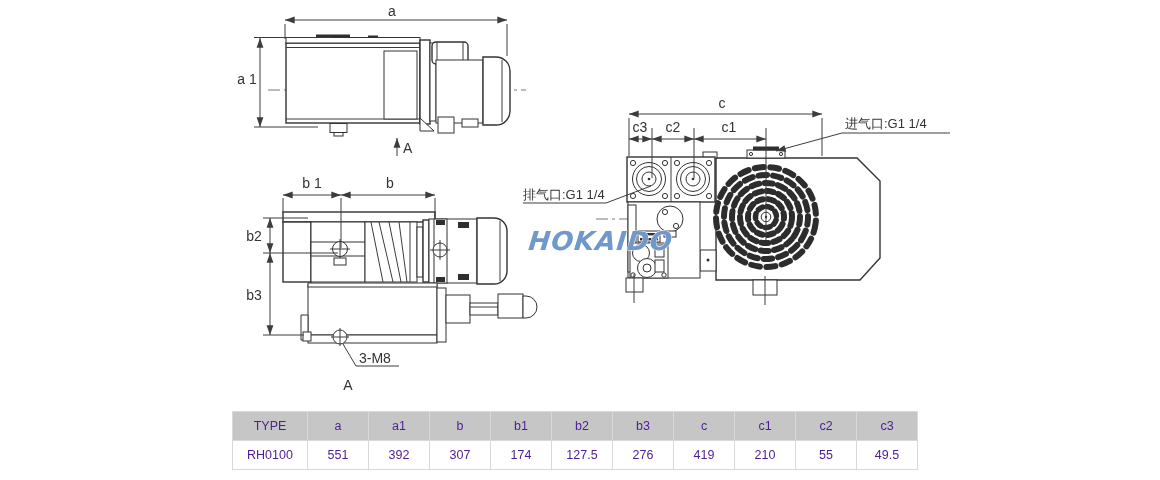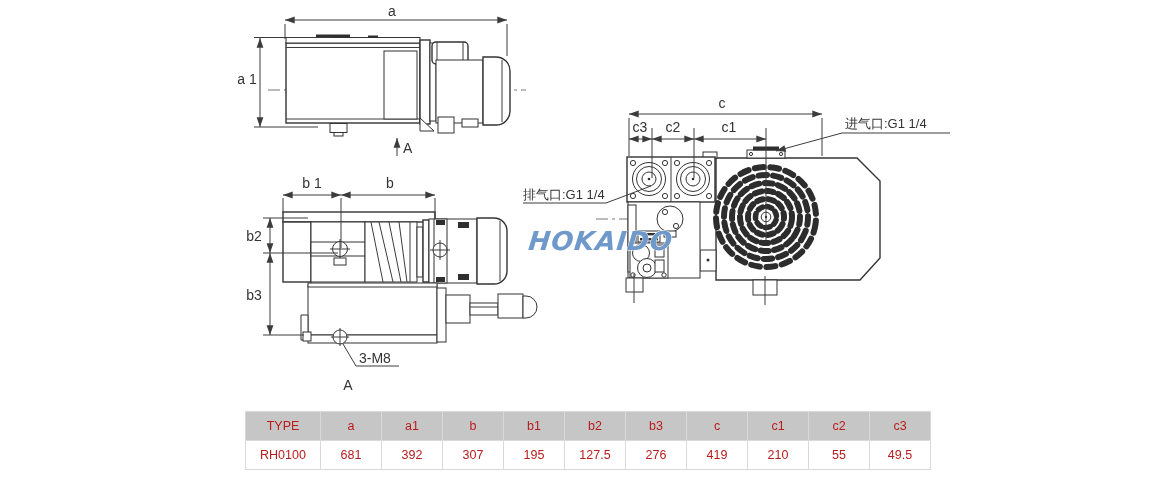--- a/index.html
+++ b/index.html
@@ -13,22 +13,22 @@
   .outthin{stroke:#333;stroke-width:1;fill:#fff;}
   .dk{fill:#2f2f2f;stroke:none;}
   .cl{stroke:#555;stroke-width:0.8;fill:none;stroke-dasharray:12 4 3 4;}
   .ring{stroke:#2d2d2d;fill:none;stroke-linecap:round;}
   text.dimtxt{font:14px "Liberation Sans",sans-serif;fill:#333;}
   text.cn{font:13px "Liberation Sans",sans-serif;fill:#333;}
   text.wm{font-style:italic;font-weight:bold;font-size:26px;
           font-family:"DejaVu Sans",sans-serif;letter-spacing:1px;
           paint-order:stroke;stroke:#ffffff;stroke-width:0.8;}
 
-  table#spec{position:absolute;left:245px;top:411px;border-collapse:collapse;
-             font:12.5px "Liberation Sans",sans-serif;color:#b91c1c;table-layout:fixed;}
+  table#spec{position:absolute;left:232px;top:411px;border-collapse:collapse;
+             font:12.5px "Liberation Sans",sans-serif;color:#4c1d95;table-layout:fixed;}
   table#spec th,table#spec td{border:1px solid #d9d9d9;text-align:center;padding:0;height:28px;}
   table#spec th{background:#c6c6c6;font-weight:normal;}
   table#spec td{background:#fff;}
   .w1{width:75px;} .w2{width:61px;}
 </style>
 </head>
 <body>
 
 <div id="page">
 
@@ -323,24 +323,24 @@
       <th>b3</th>
       <th>c</th>
       <th>c1</th>
       <th>c2</th>
       <th>c3</th>
     </tr>
   </thead>
   <tbody>
     <tr>
       <td>RH0100</td>
-      <td>681</td>
+      <td>551</td>
       <td>392</td>
       <td>307</td>
-      <td>195</td>
+      <td>174</td>
       <td>127.5</td>
       <td>276</td>
       <td>419</td>
       <td>210</td>
       <td>55</td>
       <td>49.5</td>
     </tr>
   </tbody>
 </table>
 

